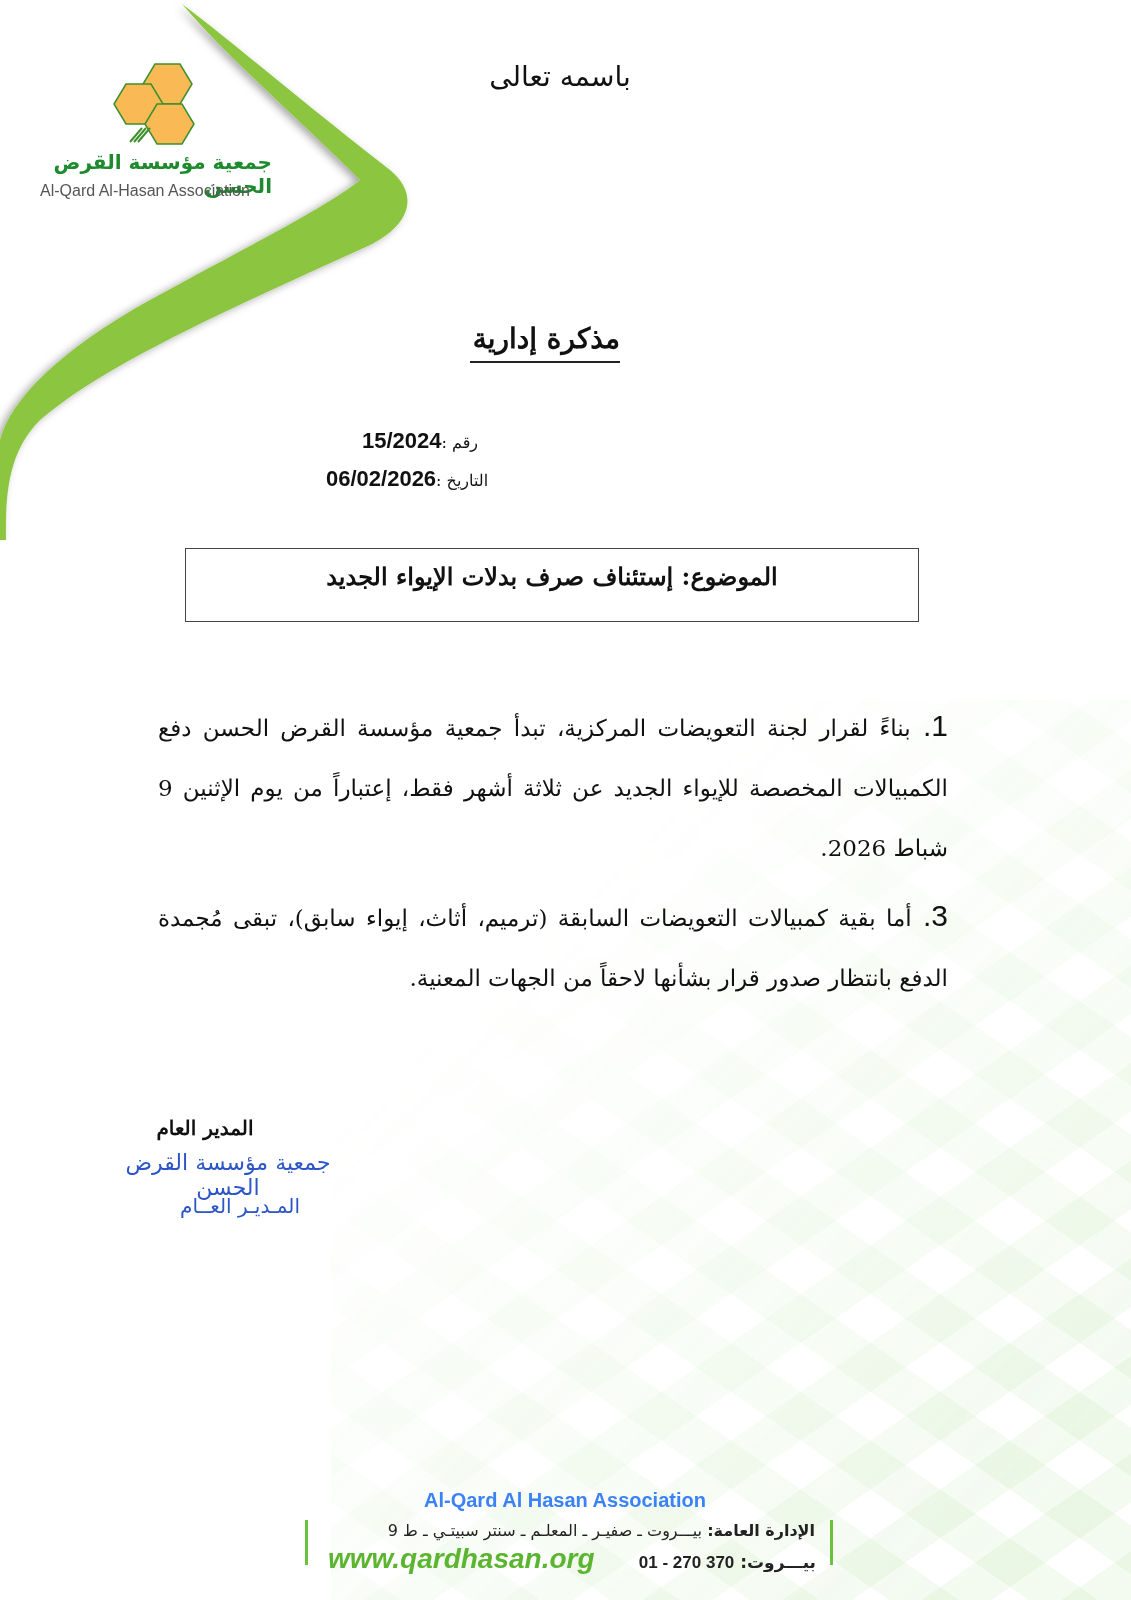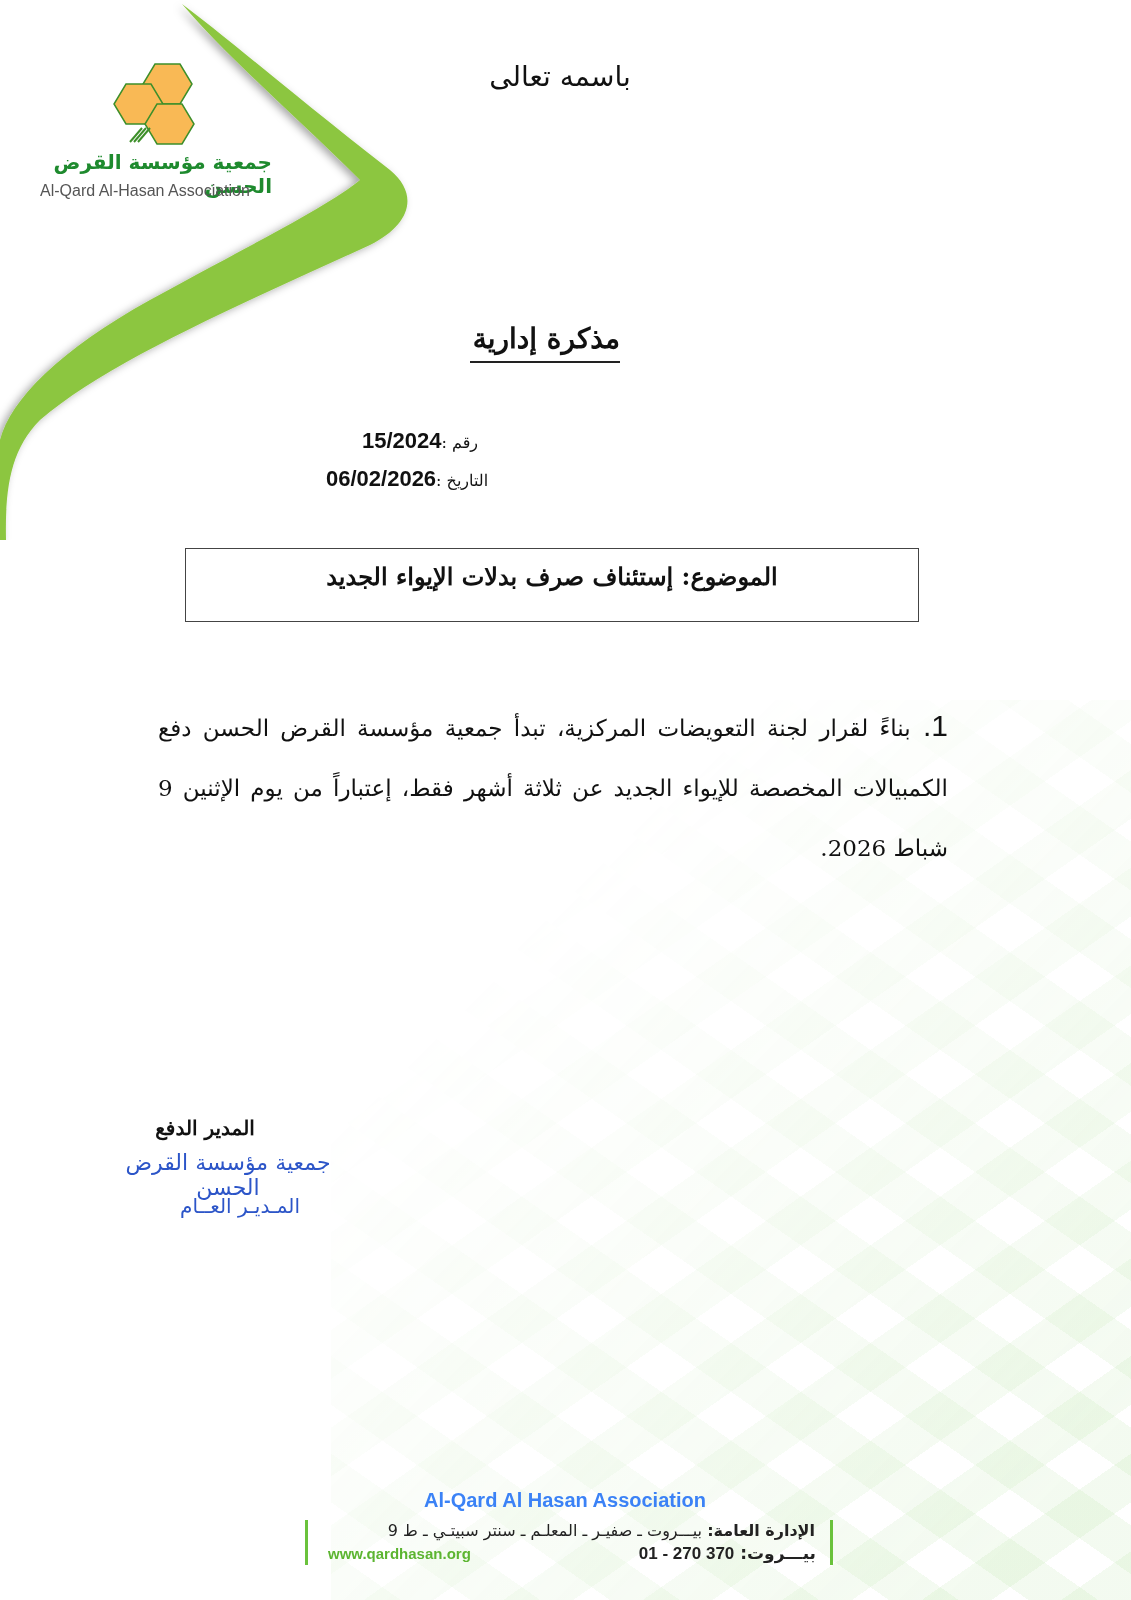--- a/index.html
+++ b/index.html
@@ -81,21 +81,21 @@
     .footer-bar.l { left: 305px; } .footer-bar.r { left: 830px; }
     .footer-addr {
       position: absolute; left: 320px; top: 1521px; width: 495px; text-align: right;
       direction: rtl; font-size: 16px; color: #222; z-index: 2;
     }
     .footer-addr b { font-weight: bold; }
     .footer-contact {
       position: absolute; left: 328px; top: 1543px; width: 488px; z-index: 2;
       display: flex; justify-content: space-between; align-items: baseline;
     }
-    .footer-web { color: #5cb531; font-weight: bold; font-size: 15px; font-family: "Liberation Sans", sans-serif; }
+    .footer-web { color: #5cb531; font-weight: bold; font-size: 28px; font-family: "Liberation Sans", sans-serif; font-style: italic; }
     .footer-phone { direction: rtl; font-size: 17px; font-weight: bold; color: #222; }
   </style>
 </head>
 <body>
 
 <div class="bg-pattern"></div>
 
 <svg class="swoosh" viewBox="0 0 440 540">
   <defs>
     <filter id="sh" x="-20%" y="-20%" width="140%" height="140%">
@@ -128,23 +128,24 @@
 <div class="meta-line meta-date">
   <span class="lbl">التاريخ :</span><span>06/02/2026</span>
 </div>
 
 <div class="subject-box">
   <div class="subject-text">الموضوع: إستئناف صرف بدلات الإيواء الجديد</div>
 </div>
 
 <div class="body-text">
   <p><span class="num">1</span><span class="num">. </span><span>بناءً لقرار لجنة التعويضات المركزية، تبدأ جمعية مؤسسة القرض الحسن دفع الكمبيالات المخصصة للإيواء الجديد عن ثلاثة أشهر فقط، إعتباراً من يوم الإثنين 9 شباط 2026.</span></p>
+  <p><span class="num">3</span><span class="num">. </span><span>أما بقية كمبيالات التعويضات السابقة (ترميم، أثاث، إيواء سابق)، تبقى مُجمدة الدفع بانتظار صدور قرار بشأنها لاحقاً من الجهات المعنية.</span></p>
 </div>
 
-<div class="sig-title">المدير الدفع</div>
+<div class="sig-title">المدير العام</div>
 <div class="stamp-1">جمعية مؤسسة القرض الحسن</div>
 <div class="stamp-2">المـديـر العــام</div>
 
 <div class="footer-title">Al-Qard Al Hasan Association</div>
 <div class="footer-bar l"></div>
 <div class="footer-bar r"></div>
 <div class="footer-addr">
   <b>الإدارة العامة:</b>
   <span>بيـــروت ـ صفيـر ـ المعلـم ـ سنتر سبيتـي ـ ط 9</span>
 </div>

